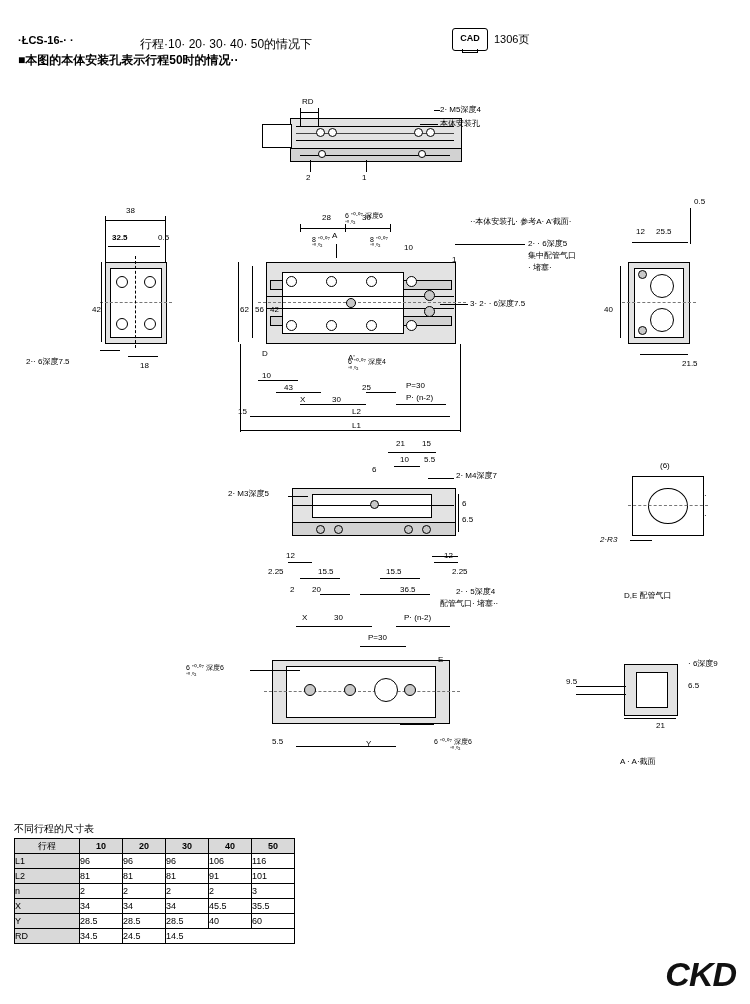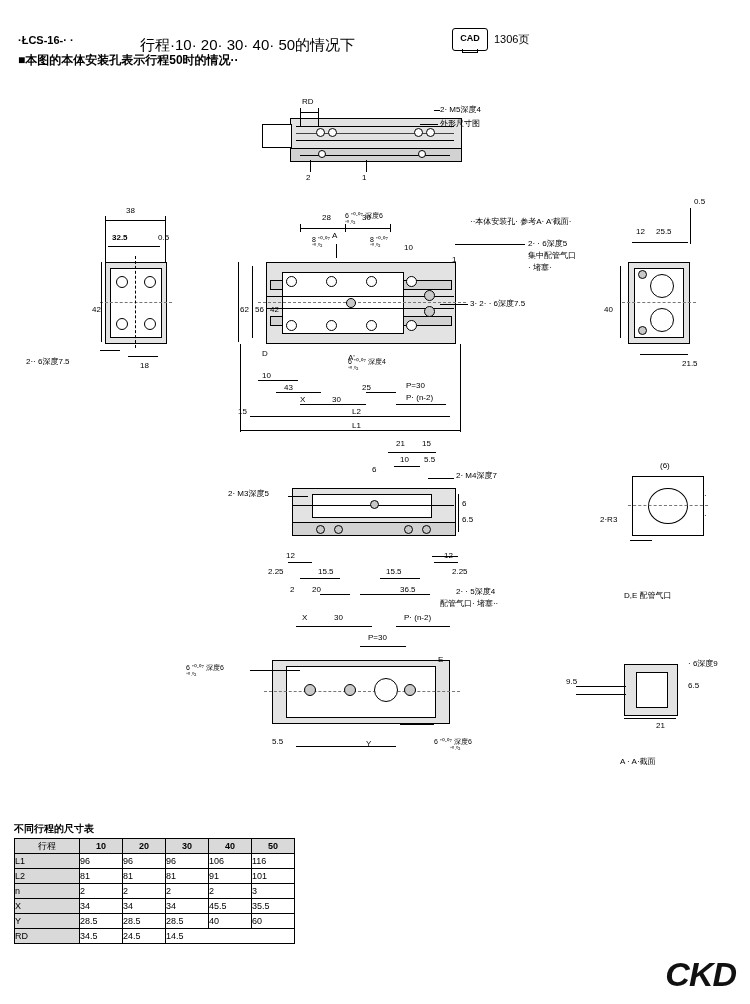--- a/index.html
+++ b/index.html
@@ -20,21 +20,21 @@
   }
   .hdr-title{
     font-size:13px;font-weight:bold;letter-spacing:1px;
     padding-bottom:2px;
   }
   .hdr-rule{border-bottom:2px solid #000;width:726px;}
   .model-line{
     position:absolute;left:18px;top:34px;font-size:11px;font-weight:bold;
   }
   .stroke-line{
-    position:absolute;left:140px;top:36px;font-size:15px;
+    position:absolute;left:140px;top:36px;font-size:12px;
   }
   .note-line{
     position:absolute;left:18px;top:52px;font-size:12px;font-weight:bold;
   }
   .cad-box{
     position:absolute;left:452px;top:28px;width:34px;height:21px;
     border:1.6px solid #000;border-radius:3px;
     font-size:9px;font-weight:bold;text-align:center;line-height:18px;
   }
   .cad-box:after{
@@ -56,21 +56,21 @@
   .box{position:absolute;border:1px solid #000;}
   .fillgrey{background:#e3e3e3;}
   .fillgrey2{background:#d2d2d2;}
   .fillwhite{background:#fff;}
   .circ{position:absolute;border:1px solid #000;border-radius:50%;background:#fff;}
   .circ.f{background:#c9c9c9;}
   .vdash{position:absolute;border-left:1px dashed #000;width:0;}
   .cl{position:absolute;border-top:1px dashed #777;height:0;}
 
   
-  .tbl-title{position:absolute;left:14px;top:822px;font-size:10px;font-weight:bold;}
+  .tbl-title{position:absolute;left:14px;top:822px;font-size:10px;font-weight:normal;}
   table.dim-table{
     position:absolute;left:14px;top:838px;border-collapse:collapse;
     font-size:9px;
   }
   table.dim-table th,table.dim-table td{
     border:1px solid #000;height:14px;padding:0;
   }
   table.dim-table th{background:#d9d9d9;font-weight:bold;}
   table.dim-table .rowhdr{background:#d9d9d9;font-weight:normal;width:64px;}
   table.dim-table td{width:42px;background:#fff;}
@@ -114,21 +114,21 @@
 
     <div class="ln hl" style="left:420px;top:124px;width:18px;"></div>
     <div class="ln hl" style="left:434px;top:110px;width:6px;"></div>
 
     <div class="lbl" style="left:302px;top:98px;">RD</div>
     <div class="ln vl" style="left:300px;top:108px;height:18px;"></div>
     <div class="ln vl" style="left:318px;top:108px;height:18px;"></div>
     <div class="ln hl" style="left:300px;top:112px;width:18px;"></div>
 
     <div class="lbl" style="left:440px;top:106px;">2· M5深度4</div>
-    <div class="lbl" style="left:440px;top:120px;">外形尺寸图</div>
+    <div class="lbl" style="left:440px;top:120px;">本体安装孔</div>
 
     <div class="lbl" style="left:306px;top:174px;">2</div>
     <div class="lbl" style="left:362px;top:174px;">1</div>
     <div class="ln vl" style="left:310px;top:160px;height:12px;"></div>
     <div class="ln vl" style="left:366px;top:160px;height:12px;"></div>
   </div>
 
   <div class="grp">
     <div class="box fillgrey" style="left:105px;top:262px;width:60px;height:80px;"></div>
     <div class="box fillwhite" style="left:110px;top:268px;width:50px;height:68px;"></div>
@@ -317,21 +317,21 @@
     <div class="ln hl" style="left:432px;top:556px;width:26px;"></div>
   </div>
 
   <div class="grp">
     <div class="box fillwhite" style="left:632px;top:476px;width:70px;height:58px;"></div>
     <div class="circ" style="left:648px;top:488px;width:38px;height:34px;"></div>
     <div class="cl" style="left:628px;top:505px;width:80px;"></div>
     <div class="lbl" style="left:660px;top:462px;">(6)</div>
     <div class="lbl" style="left:704px;top:492px;">·</div>
     <div class="lbl" style="left:704px;top:512px;">·</div>
-    <div class="lbl" style="left:600px;top:516px;">2·R3</div>
+    <div class="lbl" style="left:600px;top:536px;font-style:italic;">2·R3</div>
     <div class="ln hl" style="left:630px;top:540px;width:22px;"></div>
     <div class="lbl" style="left:624px;top:592px;">D,E 配管气口</div>
   </div>
 
   <div class="grp">
     <div class="box fillgrey" style="left:272px;top:660px;width:176px;height:62px;"></div>
     <div class="box fillwhite" style="left:286px;top:666px;width:148px;height:50px;"></div>
     <div class="cl" style="left:264px;top:691px;width:196px;"></div>
     <div class="circ f" style="left:304px;top:684px;width:10px;height:10px;"></div>
     <div class="circ f" style="left:344px;top:684px;width:10px;height:10px;"></div>

